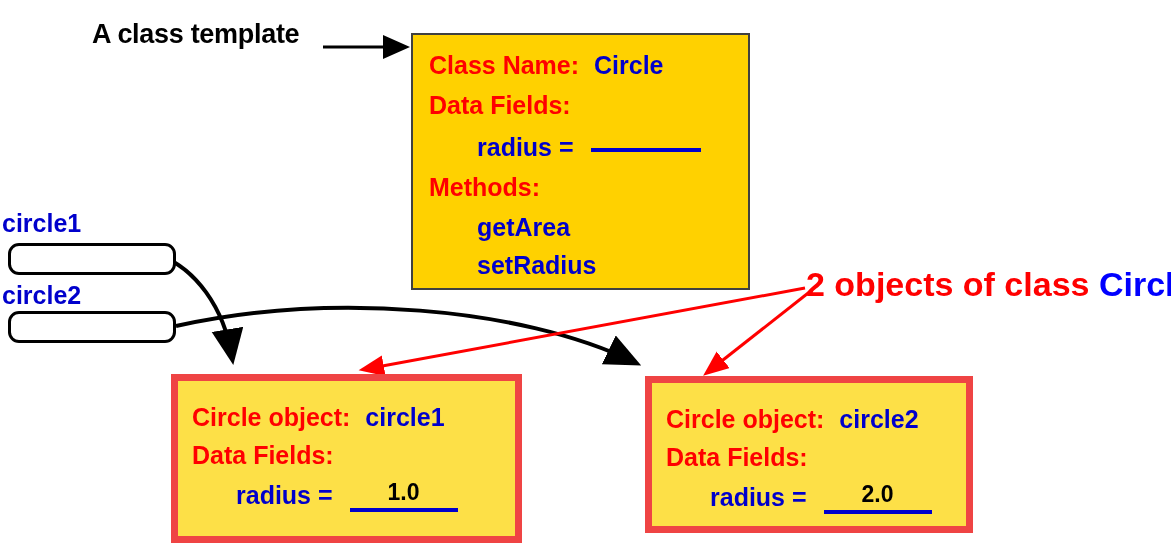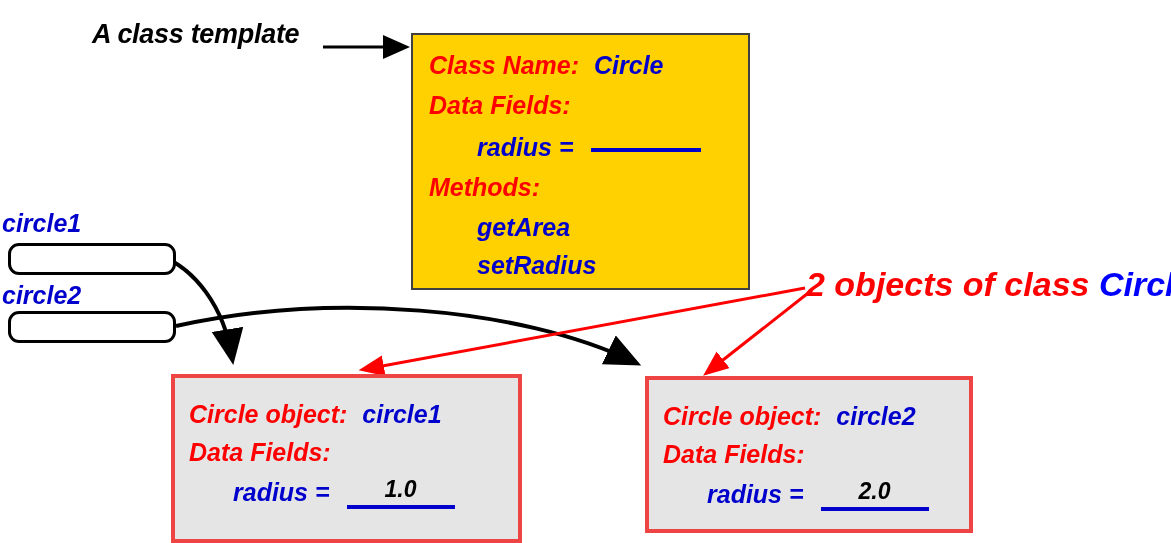--- a/index.html
+++ b/index.html
@@ -7,21 +7,20 @@
     padding: 0;
     background: #ffffff;
   }
   #stage {
     position: relative;
     width: 1171px;
     height: 543px;
     background: #ffffff;
     overflow: hidden;
     font-family: "Liberation Sans", sans-serif;
-    font-style: italic;
   }
   #vectors {
     position: absolute;
     left: 0;
     top: 0;
     width: 1171px;
     height: 543px;
     pointer-events: none;
   }
 
@@ -87,22 +86,22 @@
     box-sizing: border-box;
   }
   #ref-label-1 { left: 2px;  top: 209px; }
   #ref-box-1   { left: 8px;  top: 243px; width: 168px; height: 32px; }
   #ref-label-2 { left: 2px;  top: 281px; }
   #ref-box-2   { left: 8px;  top: 311px; width: 168px; height: 32px; }
 
   
   .obj-box {
     position: absolute;
-    background: #e5e5e5;
-    border: 4px solid #ef4444;
+    background: #fde047;
+    border: 7px solid #ef4444;
     box-sizing: border-box;
   }
   #obj-box-1 { left: 171px; top: 374px; width: 351px; height: 169px; }
   #obj-box-2 { left: 645px; top: 376px; width: 328px; height: 157px; }
 
   .obj-box .o-title  { left: 14px; top: 22px; font-size: 25px; }
   .obj-box .o-fields { left: 14px; top: 60px; font-size: 25px; }
   .obj-box .o-radius { left: 58px; top: 100px; font-size: 25px; }
 
   .value-slot {

